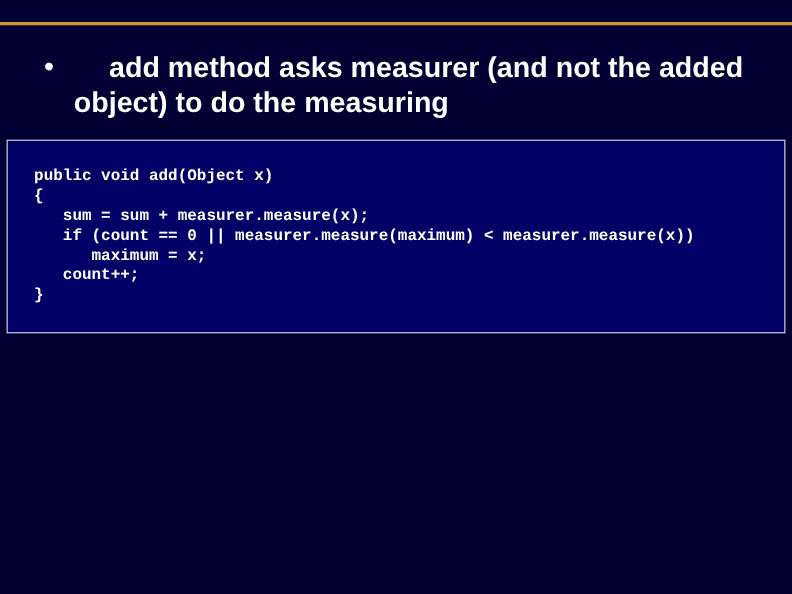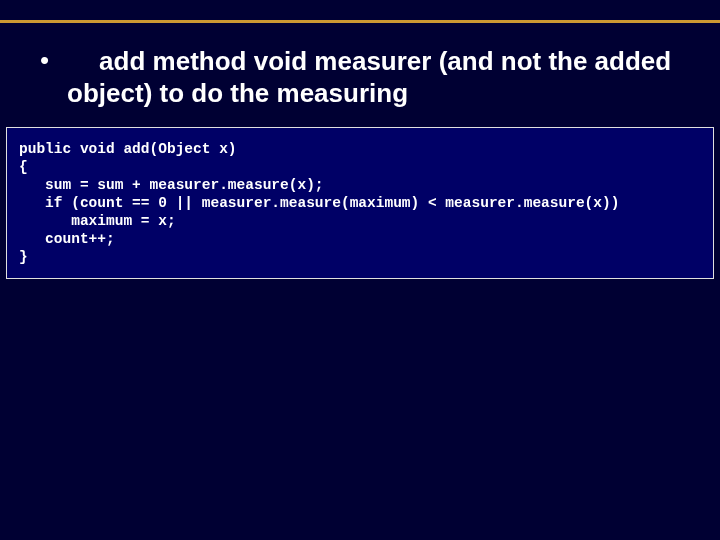--- a/index.html
+++ b/index.html
@@ -57,40 +57,40 @@
   }
   .codebox {
     margin: 4px 6px 0 6px;
     border: 1px solid #e0e0e0;
     background: #000066;
     min-height: 130px;
     box-sizing: border-box;
     padding: 8px 6px 8px 8px;
   }
   .codebox pre {
-    margin: 4px;
+    margin: 16px;
     font-family: "Courier New", Courier, monospace;
     font-size: 14.5px;
     line-height: 18px;
     color: #ffffff;
     font-weight: bold;
     white-space: pre;
   }
 </style>
 </head>
 <body>
 
 <div class="slide">
   <div class="rule"></div>
 
   <div class="bullet-area">
     <div class="bullet">
       <div class="dot">•</div>
       <div class="text">
-        <span class="mono">add</span><span> method void measurer (and not the added object) to do the measuring</span>
+        <span class="mono">add</span><span> method asks measurer (and not the added object) to do the measuring</span>
       </div>
     </div>
   </div>
 
   <div class="codebox">
     <pre>public void add(Object x)
 {
    sum = sum + measurer.measure(x);
    if (count == 0 || measurer.measure(maximum) &lt; measurer.measure(x))
       maximum = x;

